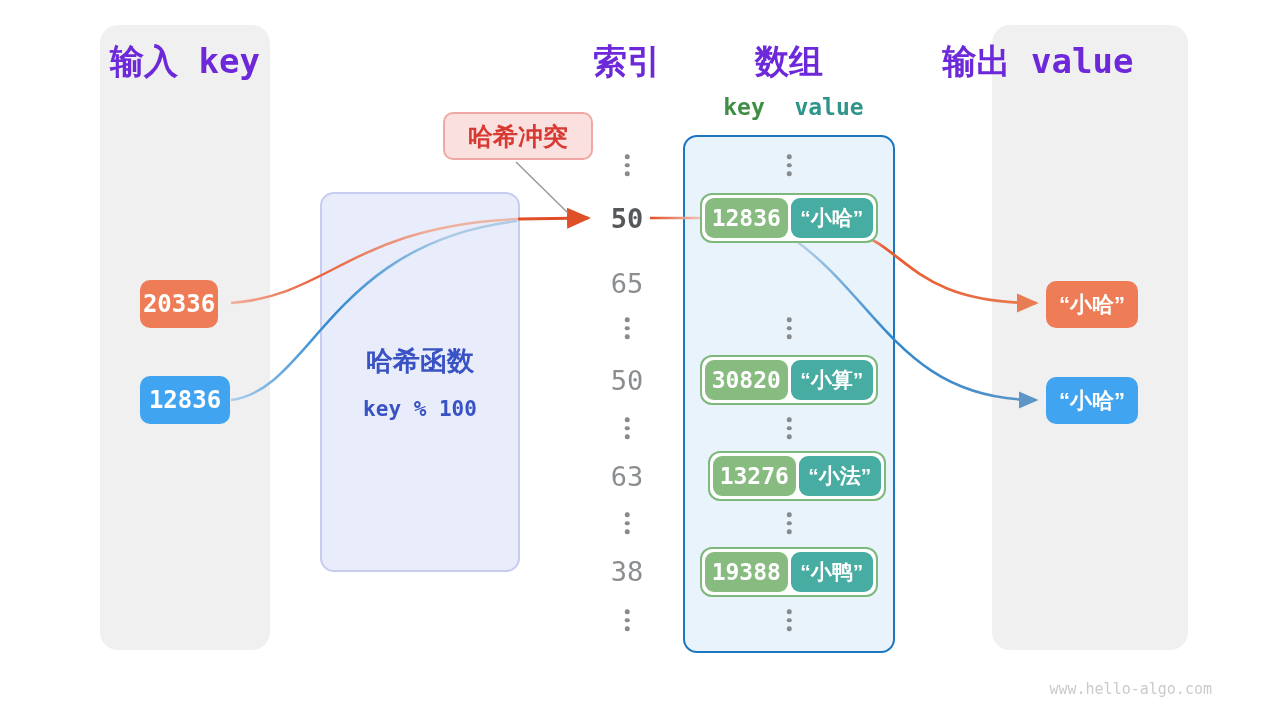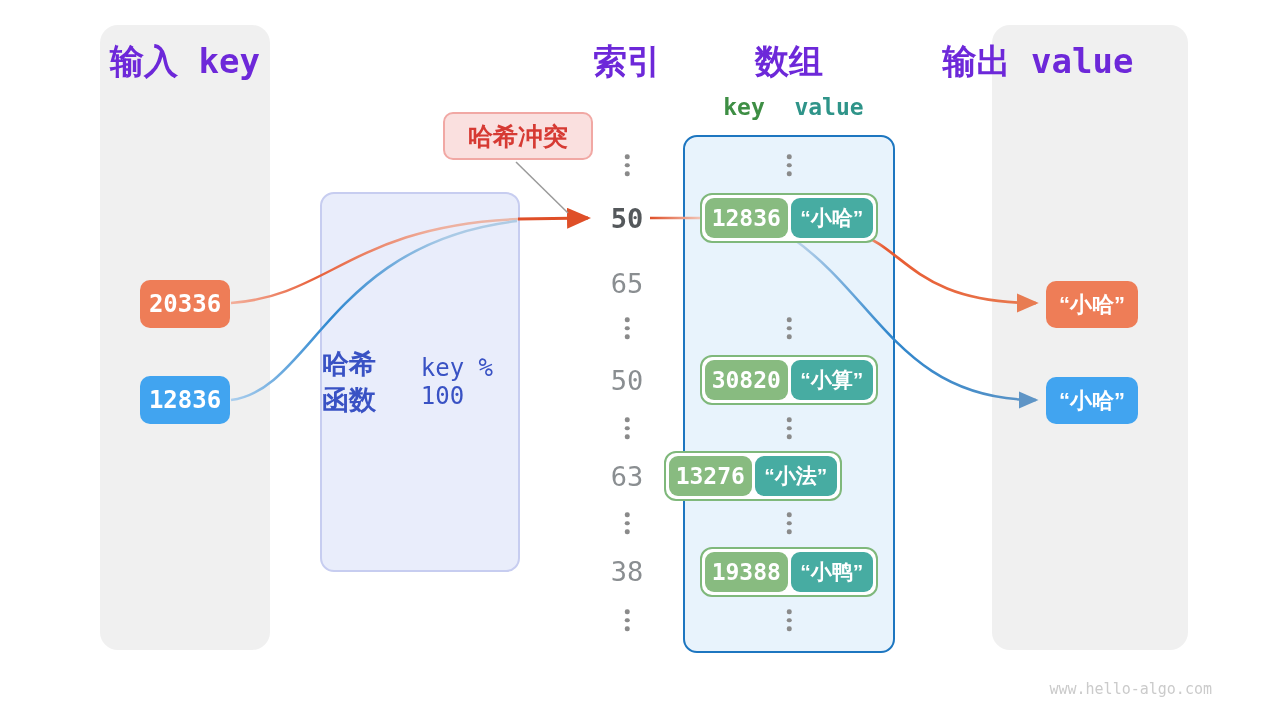--- a/index.html
+++ b/index.html
@@ -21,25 +21,25 @@
     border-radius:10px;color:#ffffff;font-weight:bold;z-index:3;
   }
   .chip.num{font-family:"DejaVu Sans Mono",monospace;font-size:24px;}
   .chip.word{font-size:22px;}
   .chip.orange{background:#ee7d57;}
   .chip.blue{background:#41a4f0;}
 
   .hash-box{
     position:absolute;left:320px;top:192px;width:200px;height:380px;
     background:#e9edfb;border:2px solid #c7cdf0;border-radius:14px;
-    display:flex;flex-direction:row;align-items:center;justify-content:center;
+    display:flex;flex-direction:column;align-items:center;justify-content:center;
     gap:18px;z-index:1;box-sizing:border-box;
   }
   .hash-title{font-size:27px;color:#3952c4;font-weight:bold;}
-  .hash-formula{font-family:"DejaVu Sans Mono",monospace;font-size:24px;color:#3952c4;}
+  .hash-formula{font-family:"DejaVu Sans Mono",monospace;font-size:21px;color:#3952c4;font-weight:bold;}
 
   .collision{
     position:absolute;left:443px;top:112px;width:150px;height:48px;
     background:#fae0df;border:2px solid #f1a8a4;border-radius:10px;
     display:flex;align-items:center;justify-content:center;
     color:#d63a33;font-size:25px;font-weight:bold;z-index:3;box-sizing:border-box;
   }
 
   .idx{
     position:absolute;transform:translate(-50%,-50%);
@@ -101,21 +101,21 @@
   <span class="kv-header key" style="left:744px;top:107px">key</span>
   <span class="kv-header value" style="left:829px;top:107px">value</span>
 
   <div class="hash-box">
     <div class="hash-title">哈希函数</div>
     <div class="hash-formula">key % 100</div>
   </div>
 
   <div class="collision">哈希冲突</div>
 
-  <div class="chip num orange" style="left:140px;top:280px;width:90px;height:48px">20336</div>
+  <div class="chip num orange" style="left:140px;top:280px;width:78px;height:48px">20336</div>
   <div class="chip num blue" style="left:140px;top:376px;width:90px;height:48px">12836</div>
 
   <div class="chip word orange" style="left:1046px;top:281px;width:92px;height:47px">“小哈”</div>
   <div class="chip word blue" style="left:1046px;top:377px;width:92px;height:47px">“小哈”</div>
 
   <span class="dots" style="left:627px;top:165px">
       <i></i>
       <i></i>
       <i></i>
     </span>
@@ -174,21 +174,21 @@
     </span>
 
   <div class="kv-row" style="left:700px;top:193px">
     <span class="kv-key">12836</span>
     <span class="kv-val">“小哈”</span>
   </div>
   <div class="kv-row" style="left:700px;top:355px">
     <span class="kv-key">30820</span>
     <span class="kv-val">“小算”</span>
   </div>
-  <div class="kv-row" style="left:664px;top:451px">
+  <div class="kv-row" style="left:708px;top:451px">
     <span class="kv-key">13276</span>
     <span class="kv-val">“小法”</span>
   </div>
   <div class="kv-row" style="left:700px;top:547px">
     <span class="kv-key">19388</span>
     <span class="kv-val">“小鸭”</span>
   </div>
 
   <svg class="overlay" width="1280" height="720" viewBox="0 0 1280 720">
     <defs>

